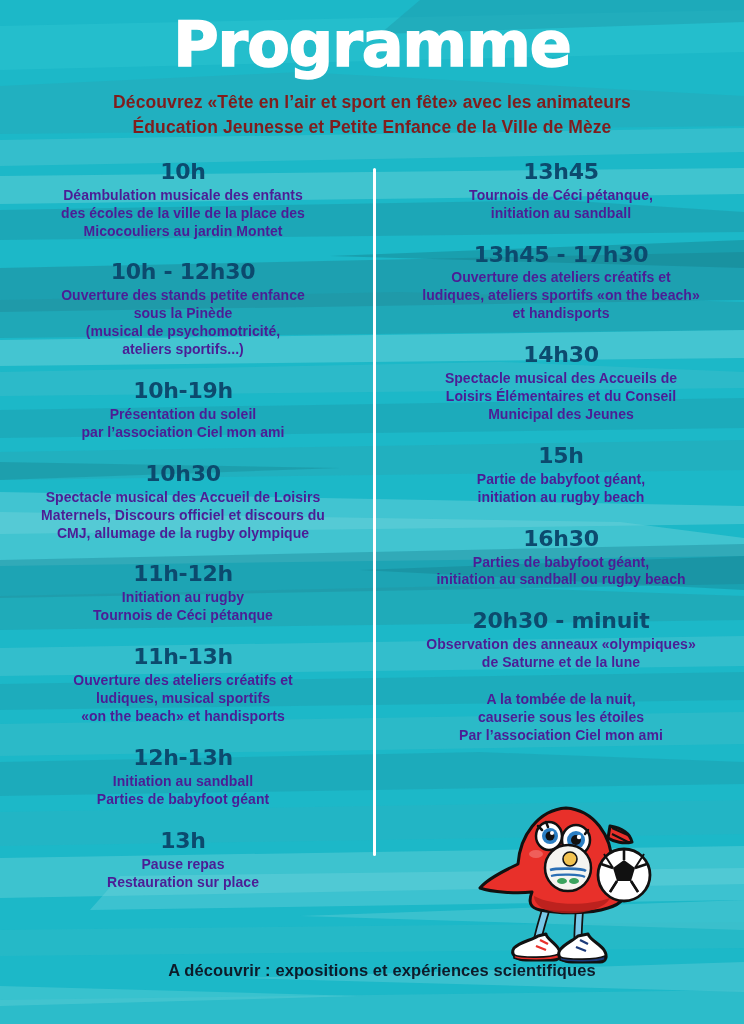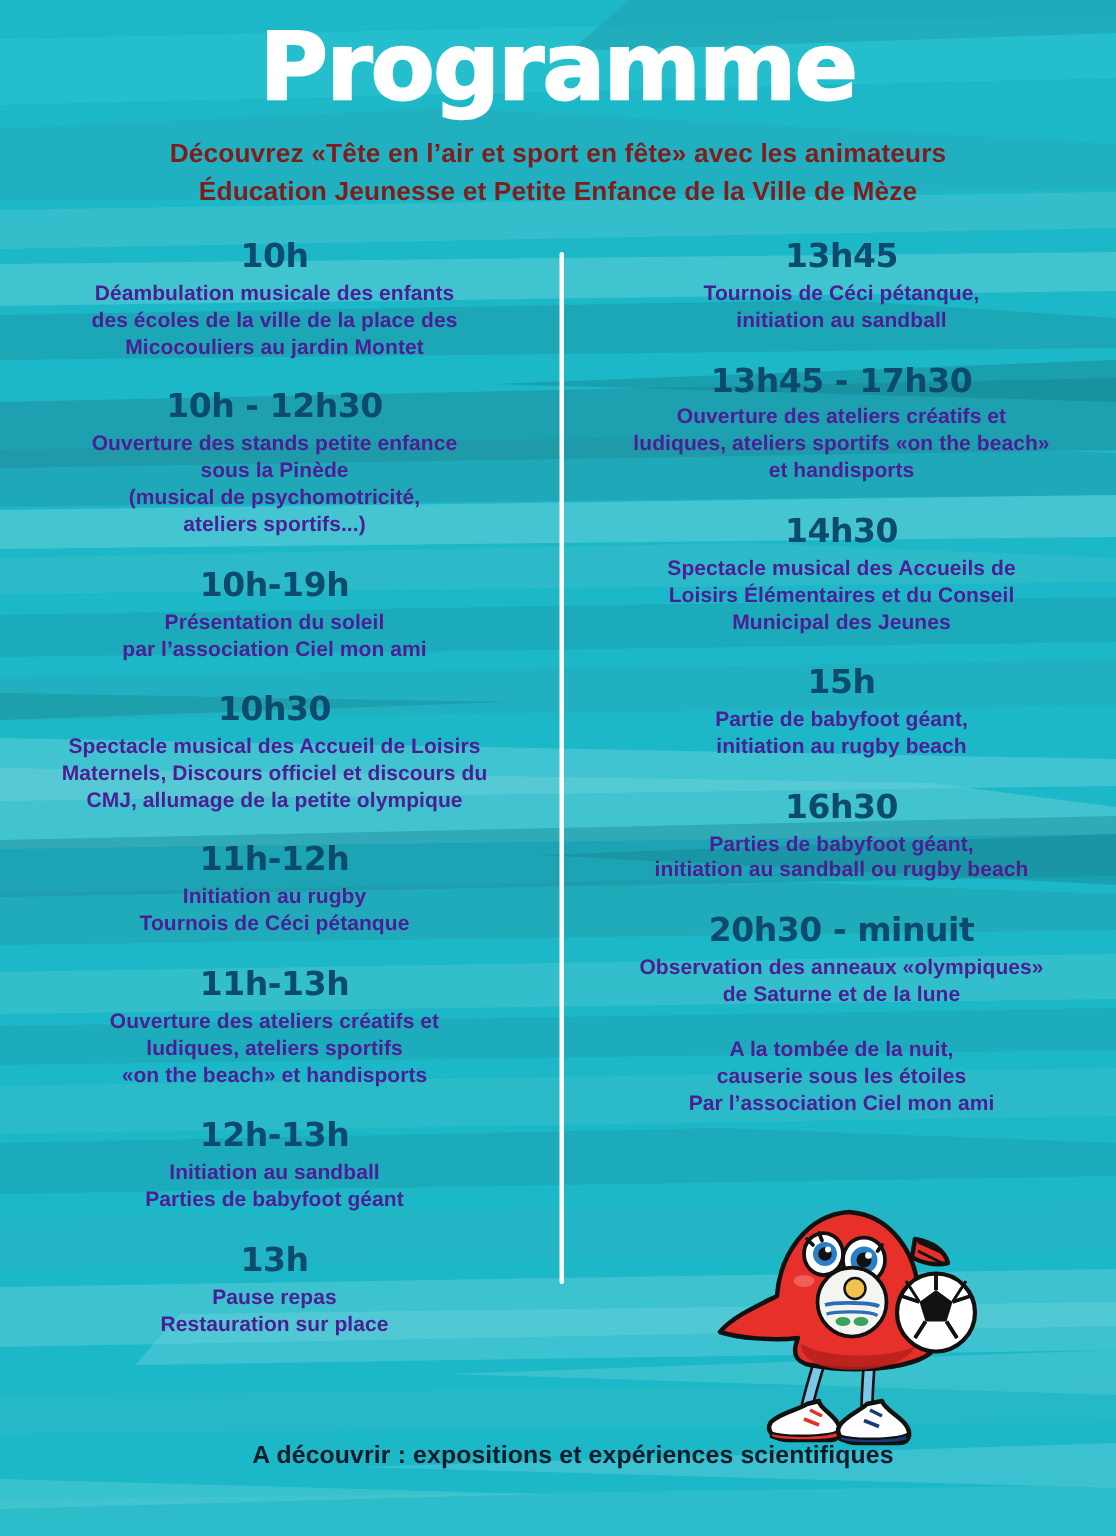--- a/index.html
+++ b/index.html
@@ -190,35 +190,35 @@
         <div class="event-desc">
           <div>Présentation du soleil</div>
           <div>par l’association Ciel mon ami</div>
         </div>
       </div>
       <div class="event">
         <div class="event-time">10h30</div>
         <div class="event-desc">
           <div>Spectacle musical des Accueil de Loisirs</div>
           <div>Maternels, Discours officiel et discours du</div>
-          <div>CMJ, allumage de la petite olympique</div>
+          <div>CMJ, allumage de la rugby olympique</div>
         </div>
       </div>
       <div class="event">
         <div class="event-time">11h-12h</div>
         <div class="event-desc">
           <div>Initiation au rugby</div>
           <div>Tournois de Céci pétanque</div>
         </div>
       </div>
       <div class="event">
         <div class="event-time">11h-13h</div>
         <div class="event-desc">
           <div>Ouverture des ateliers créatifs et</div>
-          <div>ludiques, ateliers sportifs</div>
+          <div>ludiques, musical sportifs</div>
           <div>«on the beach» et handisports</div>
         </div>
       </div>
       <div class="event">
         <div class="event-time">12h-13h</div>
         <div class="event-desc">
           <div>Initiation au sandball</div>
           <div>Parties de babyfoot géant</div>
         </div>
       </div>

